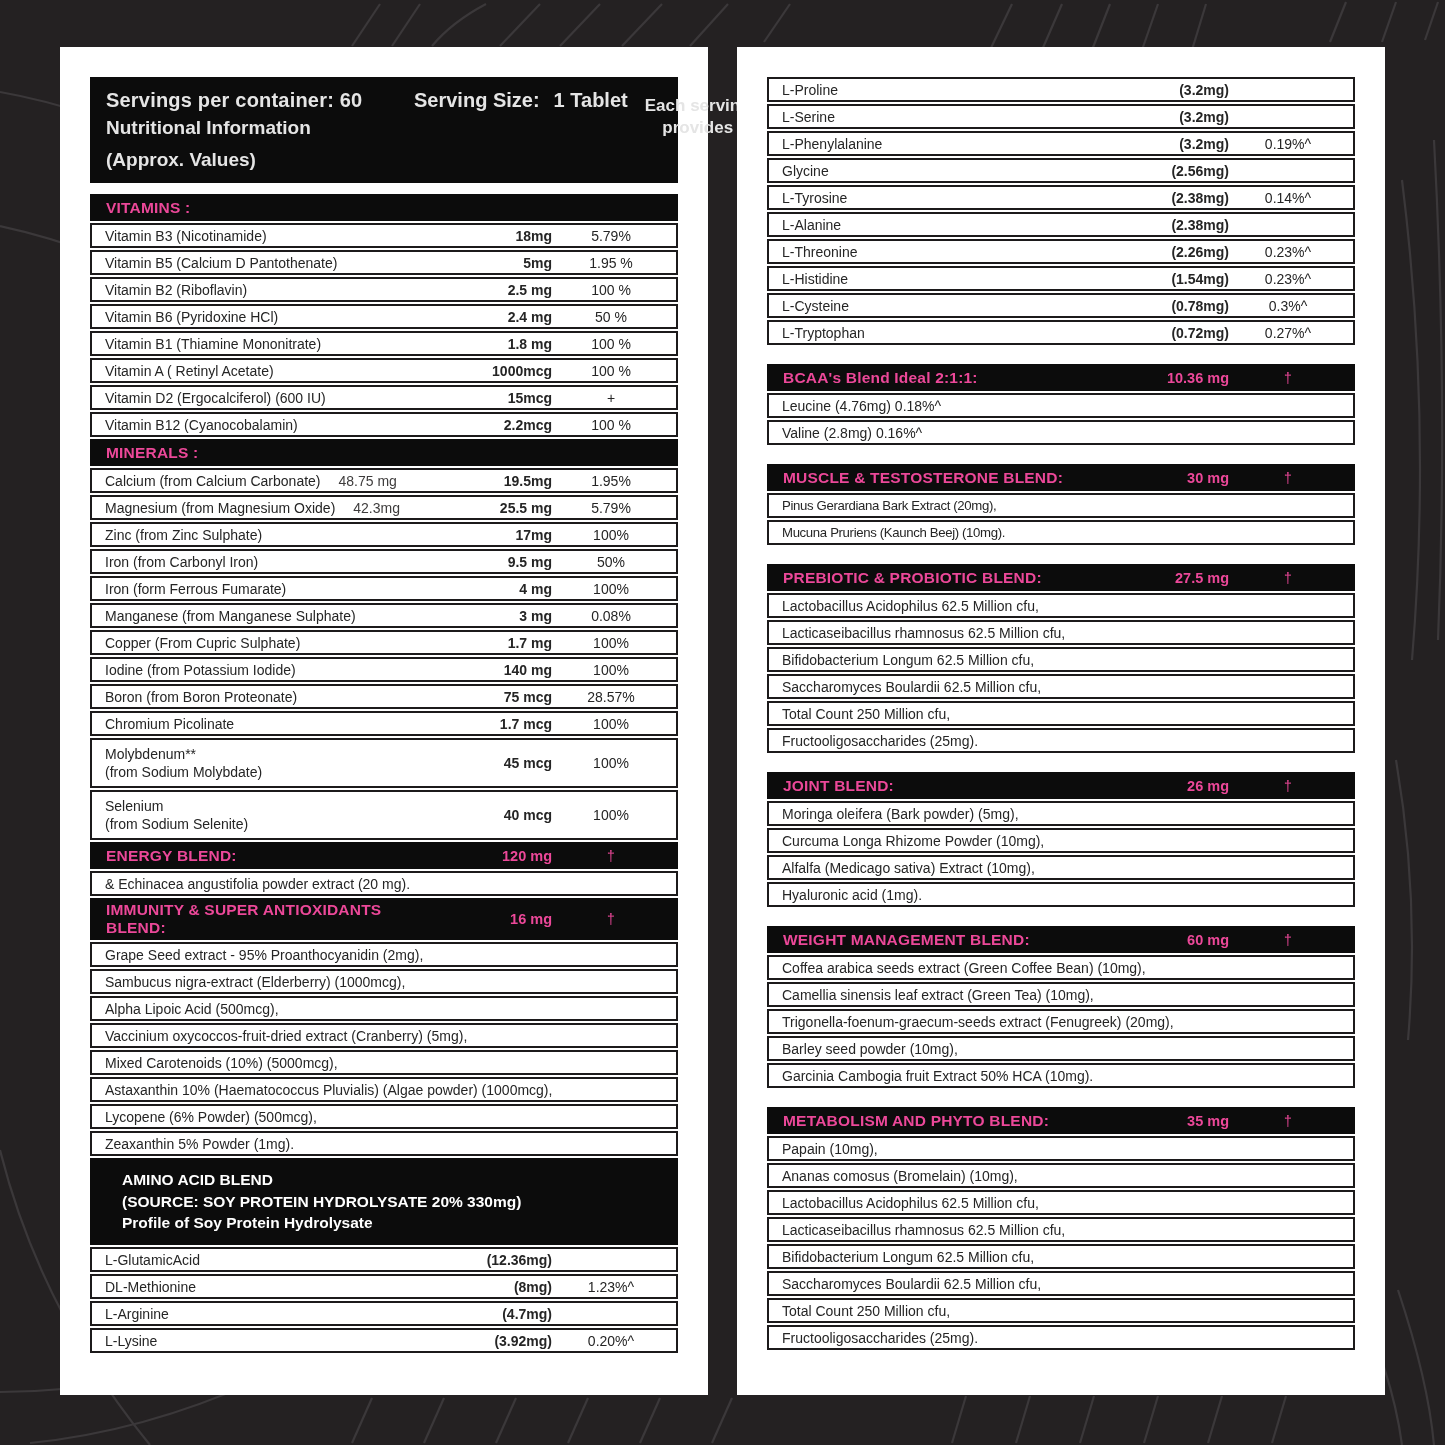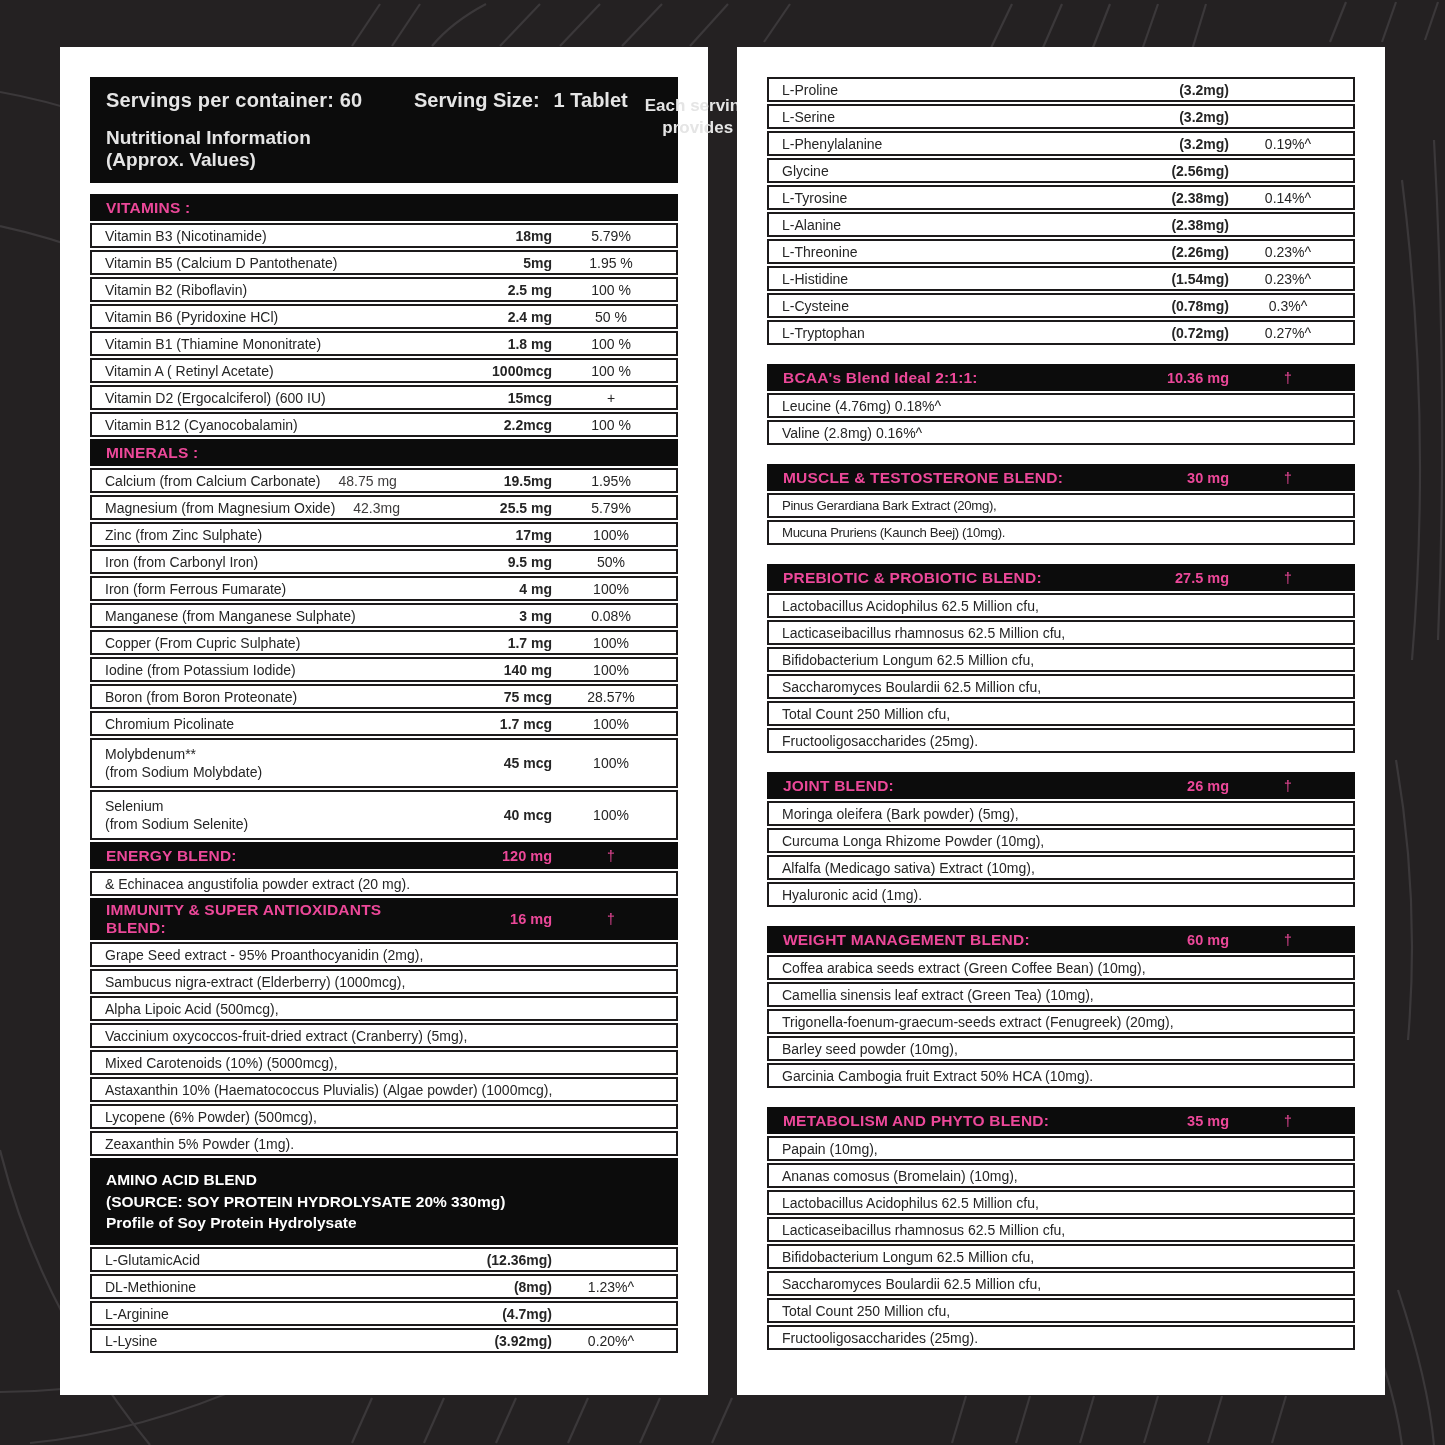--- a/index.html
+++ b/index.html
@@ -20,22 +20,22 @@
 
   
   .header-box{
     background:#0c0c0c;color:#e5e5e5;
     display:flex;align-items:flex-start;
     padding:12px 12px 12px 16px;
     min-height:96px;margin-bottom:11px;
   }
   .hdr-left{flex:1;}
   .hdr-servings{font-size:20px;font-weight:bold;letter-spacing:.2px;}
-  .hdr-title{font-size:19px;font-weight:bold;margin-top:15px;}
-  .hdr-sub{font-size:19px;font-weight:bold;margin-top:0;}
+  .hdr-title{font-size:19px;font-weight:bold;margin-top:5px;}
+  .hdr-sub{font-size:19px;font-weight:bold;margin-top:10px;}
   .hdr-right{width:252px;display:flex;flex-direction:row;}
   .hdr-ss{font-size:20px;font-weight:bold;text-align:right;white-space:nowrap;}
   .hdr-ss-val{margin-left:14px;}
   .hdr-cols{display:flex;margin-top:6px;align-items:flex-start;}
   .hdr-each{width:140px;text-align:center;font-weight:bold;font-size:17px;line-height:1.3;white-space:pre-line;}
   .hdr-rda{flex:1;text-align:center;font-weight:bold;font-size:18px;}
 
   .table{display:flex;flex-direction:column;gap:2px;}
   .group{margin-bottom:19px;}
 
@@ -44,21 +44,21 @@
     display:flex;align-items:center;
     min-height:27px;padding:1px 6px 1px 14px;
     font-weight:bold;font-size:15.5px;justify-content:flex-end;
   }
   .bar .b-title{flex:1;letter-spacing:.2px;}
   .bar .b-amt{width:118px;text-align:right;font-size:14.5px;}
   .bar .b-dag{width:118px;text-align:center;font-size:14px;font-weight:normal;}
 
   .block{
     background:#0c0c0c;border:2px solid #0c0c0c;color:#fff;
-    padding:9px 14px;font-weight:bold;font-size:15.5px;line-height:1.4;
+    padding:9px 30px;font-weight:bold;font-size:15.5px;line-height:1.4;
   }
 
   .row{
     border:2px solid #1c1a1b;background:#fff;color:#252525;
     display:flex;align-items:center;
     min-height:25px;padding:1px 6px 1px 13px;
     font-size:14px;
   }
   .row.r2{min-height:50px;}
   .cell-name{flex:1;display:flex;align-items:baseline;}

